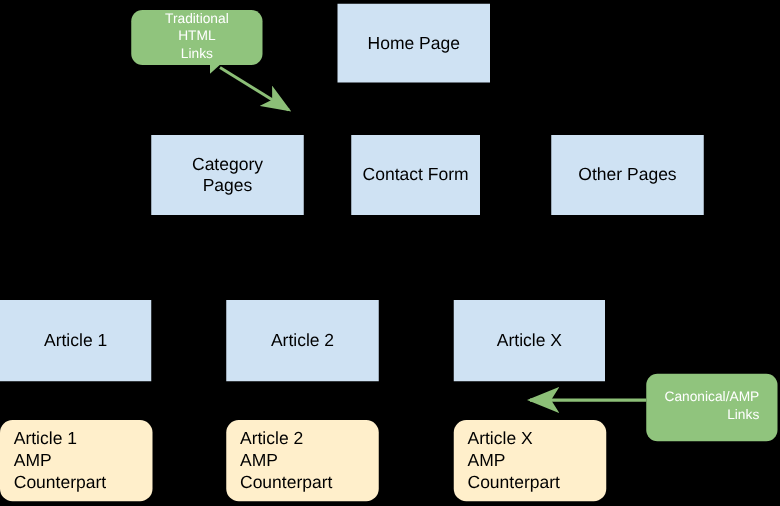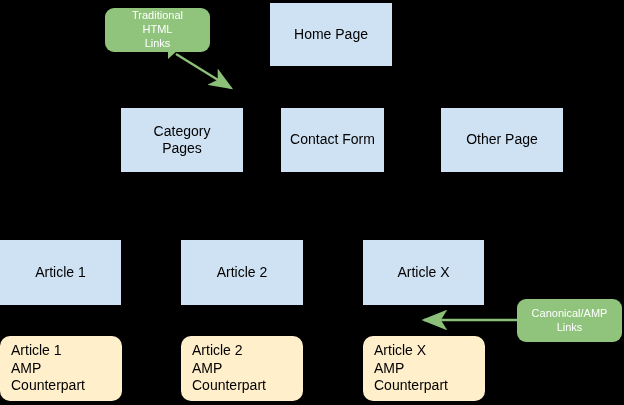--- a/index.html
+++ b/index.html
@@ -62,37 +62,37 @@
 </style>
 </head>
 <body>
 
 <div id="canvas" style="background: rgb(0, 0, 0);">
 
   <div class="node page" style="left: 270px; top: 3px; width: 122px; height: 63px; background: rgb(207, 226, 243);">Home Page</div>
   <div class="node page" style="left: 121px; top: 108px; width: 122px; height: 64px; background: rgb(207, 226, 243);">Category
 Pages</div>
   <div class="node page" style="left: 281px; top: 108px; width: 103px; height: 64px; background: rgb(207, 226, 243);">Contact Form</div>
-  <div class="node page" style="left: 441px; top: 108px; width: 122px; height: 64px; background: rgb(207, 226, 243);">Other Page</div>
+  <div class="node page" style="left: 441px; top: 108px; width: 122px; height: 64px; background: rgb(207, 226, 243);">Other Pages</div>
   <div class="node page" style="left: 0px; top: 240px; width: 121px; height: 65px; background: rgb(207, 226, 243);">Article 1</div>
   <div class="node page" style="left: 181px; top: 240px; width: 122px; height: 65px; background: rgb(207, 226, 243);">Article 2</div>
   <div class="node page" style="left: 363px; top: 240px; width: 121px; height: 65px; background: rgb(207, 226, 243);">Article X</div>
   <div class="node amp" style="left: 0px; top: 336px; width: 122px; height: 65px; background: rgb(255, 239, 203);">Article 1
 AMP
 Counterpart</div>
   <div class="node amp" style="left: 181px; top: 336px; width: 122px; height: 65px; background: rgb(255, 239, 203);">Article 2
 AMP
 Counterpart</div>
   <div class="node amp" style="left: 363px; top: 336px; width: 122px; height: 65px; background: rgb(255, 239, 203);">Article X
 AMP
 Counterpart</div>
 
   <div class="node callout" style="left: 105px; top: 8px; width: 105px; height: 44px; background: rgb(144, 196, 125); color: rgb(255, 255, 255);">Traditional HTML
 Links</div>
-  <div class="node callout" style="left: 517px; top: 299px; width: 105px; height: 43px; background: rgb(144, 196, 125); color: rgb(255, 255, 255);">Canonical/AMP
+  <div class="node callout" style="left: 517px; top: 299px; width: 105px; height: 54px; background: rgb(144, 196, 125); color: rgb(255, 255, 255); text-align: right;">Canonical/AMP
 Links</div>
 
   <svg class="arrow-layer" viewBox="0 0 624 405" xmlns="http://www.w3.org/2000/svg">
     <defs>
       <marker id="ah" markerWidth="10" markerHeight="8" refX="9" refY="4" orient="auto" markerUnits="strokeWidth">
         <path d="M0,0 L10,4 L0,8 L2.5,4 Z" fill="#8cbf77"></path>
       </marker>
     </defs>
     <line stroke="#8cbf77" stroke-width="2.4" marker-end="url(#ah)" x1="176" y1="54" x2="231" y2="88"></line>
     <line stroke="#8cbf77" stroke-width="2.6" marker-end="url(#ah)" x1="517" y1="320" x2="424" y2="320"></line>

